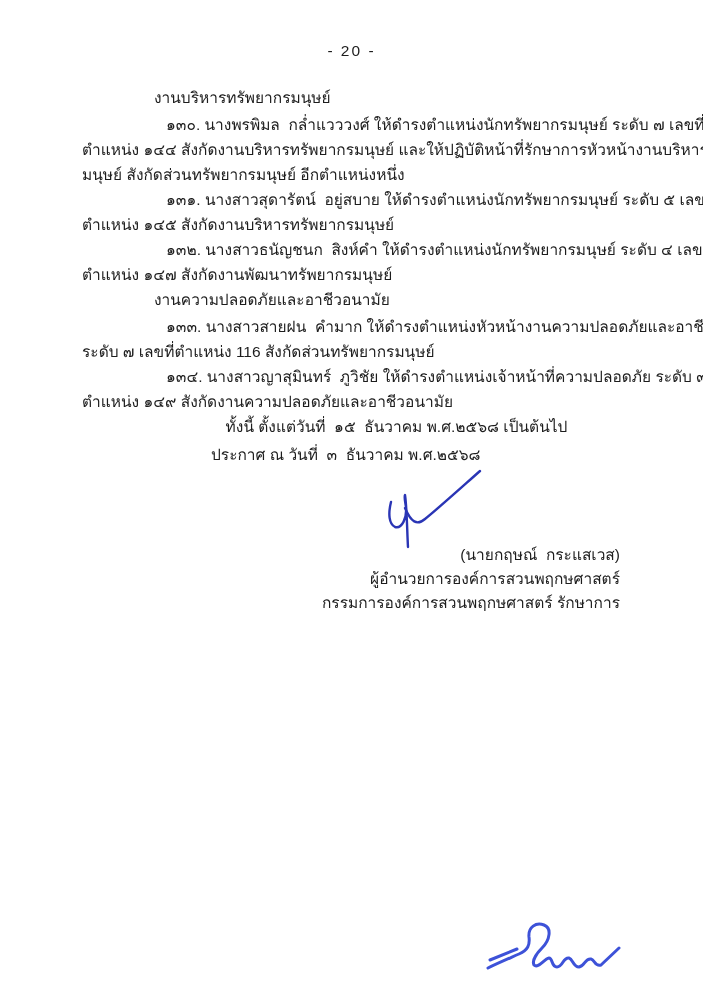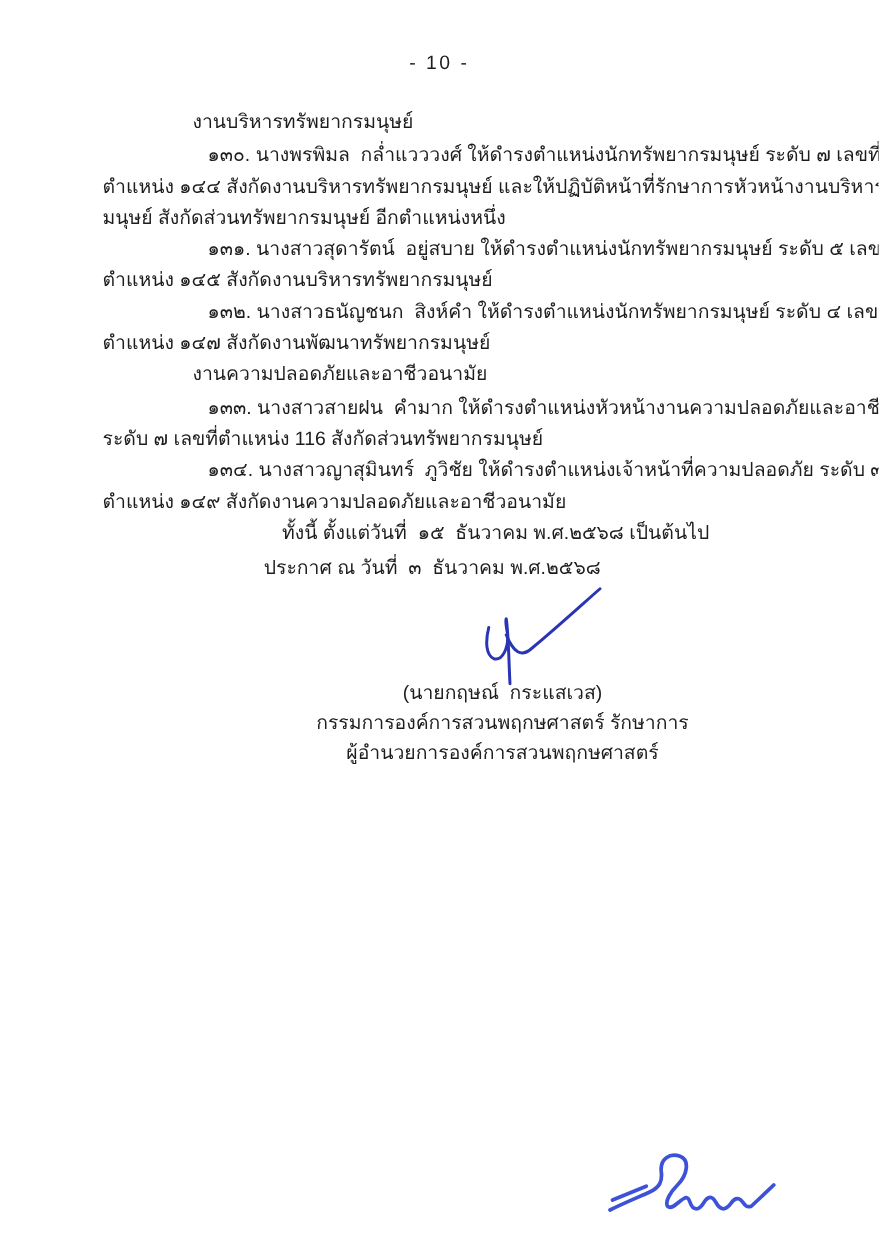--- a/index.html
+++ b/index.html
@@ -47,43 +47,43 @@
   .sig-ink {
     position: absolute;
     top: 466px;
     left: 383px;
     width: 100px;
     height: 84px;
   }
   .sig-block {
     position: absolute;
     top: 543px;
-    left: 202px;
+    left: 220px;
     width: 400px;
-    text-align: center;
+    text-align: right;
   }
   .sig-block .sig-line {
     line-height: 24px;
     height: 24px;
     white-space: pre;
   }
   .corner-sig {
     position: absolute;
     top: 920px;
     left: 486px;
     width: 140px;
     height: 64px;
   }
 </style>
 </head>
 <body>
 
 <div class="page">
 
-  <div class="page-number">- 10 -</div>
+  <div class="page-number">- 20 -</div>
 
   <div class="column">
     <div id="sections">
         <div class="heading"><span>งานบริหารทรัพยากรมนุษย์</span></div>
         <div class="line first">๑๓๐. นางพรพิมล  กล่ำแวววงศ์ ให้ดำรงตำแหน่งนักทรัพยากรมนุษย์ ระดับ ๗ เลขที่</div>
         <div class="line">ตำแหน่ง ๑๔๔ สังกัดงานบริหารทรัพยากรมนุษย์ และให้ปฏิบัติหน้าที่รักษาการหัวหน้างานบริหารทรัพยากร</div>
         <div class="line">มนุษย์ สังกัดส่วนทรัพยากรมนุษย์ อีกตำแหน่งหนึ่ง</div>
         <div class="line first">๑๓๑. นางสาวสุดารัตน์  อยู่สบาย ให้ดำรงตำแหน่งนักทรัพยากรมนุษย์ ระดับ ๕ เลขที่</div>
         <div class="line">ตำแหน่ง ๑๔๕ สังกัดงานบริหารทรัพยากรมนุษย์</div>
         <div class="line first">๑๓๒. นางสาวธนัญชนก  สิงห์คำ ให้ดำรงตำแหน่งนักทรัพยากรมนุษย์ ระดับ ๔ เลขที่</div>
@@ -100,22 +100,22 @@
     <div class="line announce">ประกาศ ณ วันที่  ๓  ธันวาคม พ.ศ.๒๕๖๘</div>
   </div>
 
   <svg class="sig-ink" viewBox="0 0 100 84" fill="none" stroke-linecap="round" stroke-linejoin="round">
     <path d="M8,36 C5,48 6,58 12,61 C19,63 24,52 23,41 C22,35 21,31 22,29 C24,43 24,64 25,81" stroke-width="2.4" stroke="#2a35b5"></path>
     <path d="M22,42 C28,56 34,60 42,53 C58,40 80,20 97,5" stroke-width="2.4" stroke="#2a35b5"></path>
   </svg>
 
   <div class="sig-block">
     <div class="sig-line">(นายกฤษณ์  กระแสเวส)</div>
+    <div class="sig-line">ผู้อำนวยการองค์การสวนพฤกษศาสตร์</div>
     <div class="sig-line">กรรมการองค์การสวนพฤกษศาสตร์ รักษาการ</div>
-    <div class="sig-line">ผู้อำนวยการองค์การสวนพฤกษศาสตร์</div>
   </div>
 
   <svg class="corner-sig" viewBox="0 0 140 64" fill="none" stroke-linecap="round" stroke-linejoin="round">
     <path d="M4,40 L31,29" stroke-width="3" stroke="#3d52d8"></path>
     <path d="M2,48 C12,43 24,38 33,34 C42,30 44,25 43,17 C42,7 50,2 58,5 C66,8 64,20 56,28 C50,34 46,41 48,45 C52,49 58,39 63,38 C67,38 65,47 71,47 C77,47 77,37 83,38 C87,39 87,47 93,47 C99,46 99,38 105,39 C109,40 109,47 115,45 L133,28" stroke-width="3" stroke="#3d52d8"></path>
   </svg>
 
 </div>
 
 </body></html>

